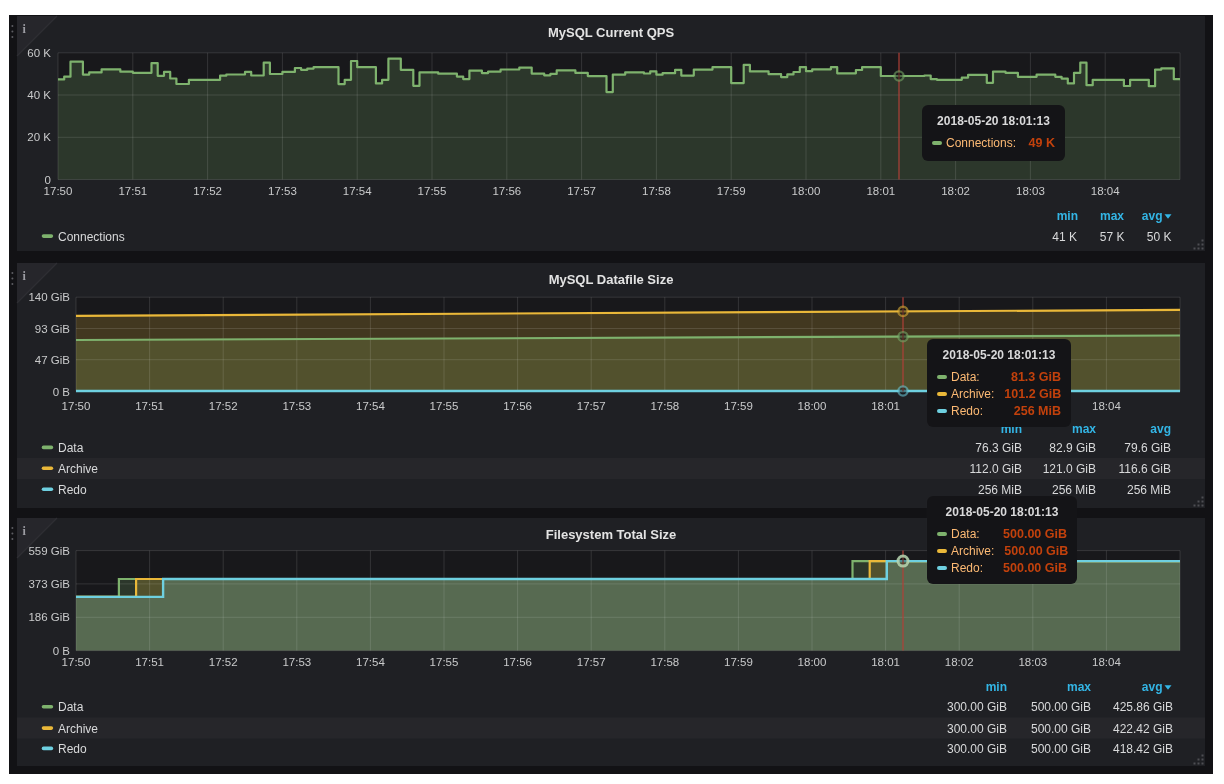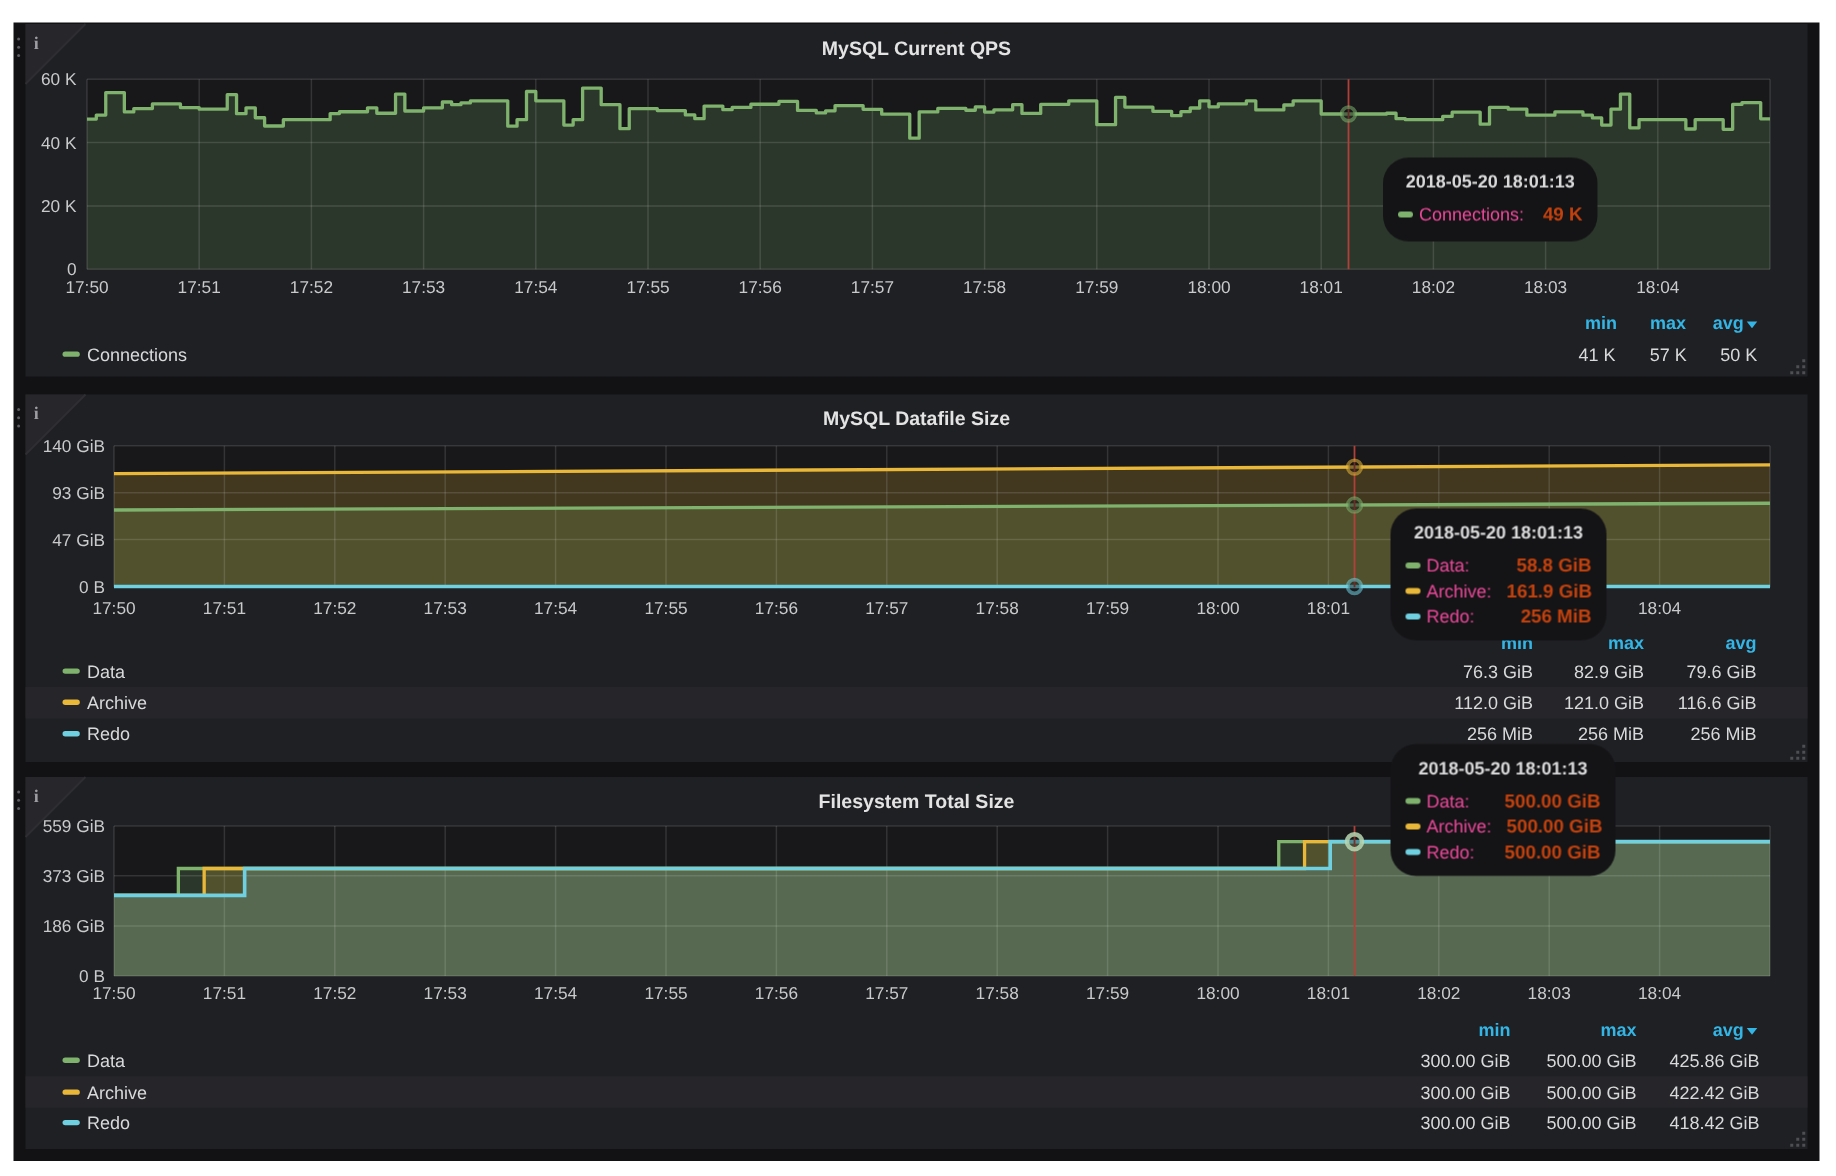--- a/index.html
+++ b/index.html
@@ -1,22 +1,22 @@
 <!DOCTYPE html>
 <html><head><meta charset="utf-8">
 <style>
 html,body{margin:0;padding:0;width:1224px;height:784px;background:#fff;overflow:hidden;}
 body{font-family:"Liberation Sans",sans-serif;position:relative;}
 #wrap{position:relative;width:100%;height:100%;transform:rotate(0.0001deg);}
 svg{position:absolute;left:0;top:0;transform:translateZ(0);}
-.tt{position:absolute;background:#141417;border-radius:17px;padding:8px 10px;box-sizing:border-box;z-index:10;}
+.tt{position:absolute;background:#141417;border-radius:6px;padding:8px 10px;box-sizing:border-box;z-index:10;}
 .tt .date{color:#d9d9da;font-weight:bold;font-size:12px;line-height:17px;text-align:center;margin-bottom:4px;white-space:nowrap;}
 .tt .tr{display:flex;align-items:center;height:17px;white-space:nowrap;}
 .tt .dash{display:inline-block;width:10px;height:4px;border-radius:2px;margin-right:4px;flex:none;}
-.tt .lab{color:#ec4899;font-size:12px;text-align:center;}
+.tt .lab{color:#fdba74;font-size:12px;text-align:center;}
 .tt .val{color:#c2410c;font-weight:bold;font-size:12.5px;margin-left:auto;padding-left:10px;}
 </style></head>
 <body>
 <div id="wrap">
 <svg width="1224" height="784" xmlns="http://www.w3.org/2000/svg" font-family="Liberation Sans, sans-serif">
       <rect width="1224" height="784" fill="#ffffff"></rect>
       <rect x="9" y="15" width="1204" height="759" fill="#121215"></rect>
       <rect x="17" y="16" width="1188" height="235" fill="#1f2024"></rect>
       <polygon points="17,16 57,16 17,56" fill="#26262b"></polygon>
       <line x1="57" y1="16" x2="17" y2="56" stroke="#2e2e33" stroke-width="1.2"></line>
@@ -255,26 +255,26 @@
         <span class="dash" style="background:#7eb26d"></span>
         <span class="lab">Connections:</span>
         <span class="val">49 K</span>
       </div>
     </div>
 <div class="tt" style="left:927px;top:339px;width:144px;">
       <div class="date">2018-05-20 18:01:13</div>
       <div class="tr">
         <span class="dash" style="background:#7eb26d"></span>
         <span class="lab">Data:</span>
-        <span class="val">58.8 GiB</span>
+        <span class="val">81.3 GiB</span>
       </div>
       <div class="tr">
         <span class="dash" style="background:#eab839"></span>
         <span class="lab">Archive:</span>
-        <span class="val">161.9 GiB</span>
+        <span class="val">101.2 GiB</span>
       </div>
       <div class="tr">
         <span class="dash" style="background:#6ed0e0"></span>
         <span class="lab">Redo:</span>
         <span class="val">256 MiB</span>
       </div>
     </div>
 <div class="tt" style="left:927px;top:496px;width:150px;">
       <div class="date">2018-05-20 18:01:13</div>
       <div class="tr">

